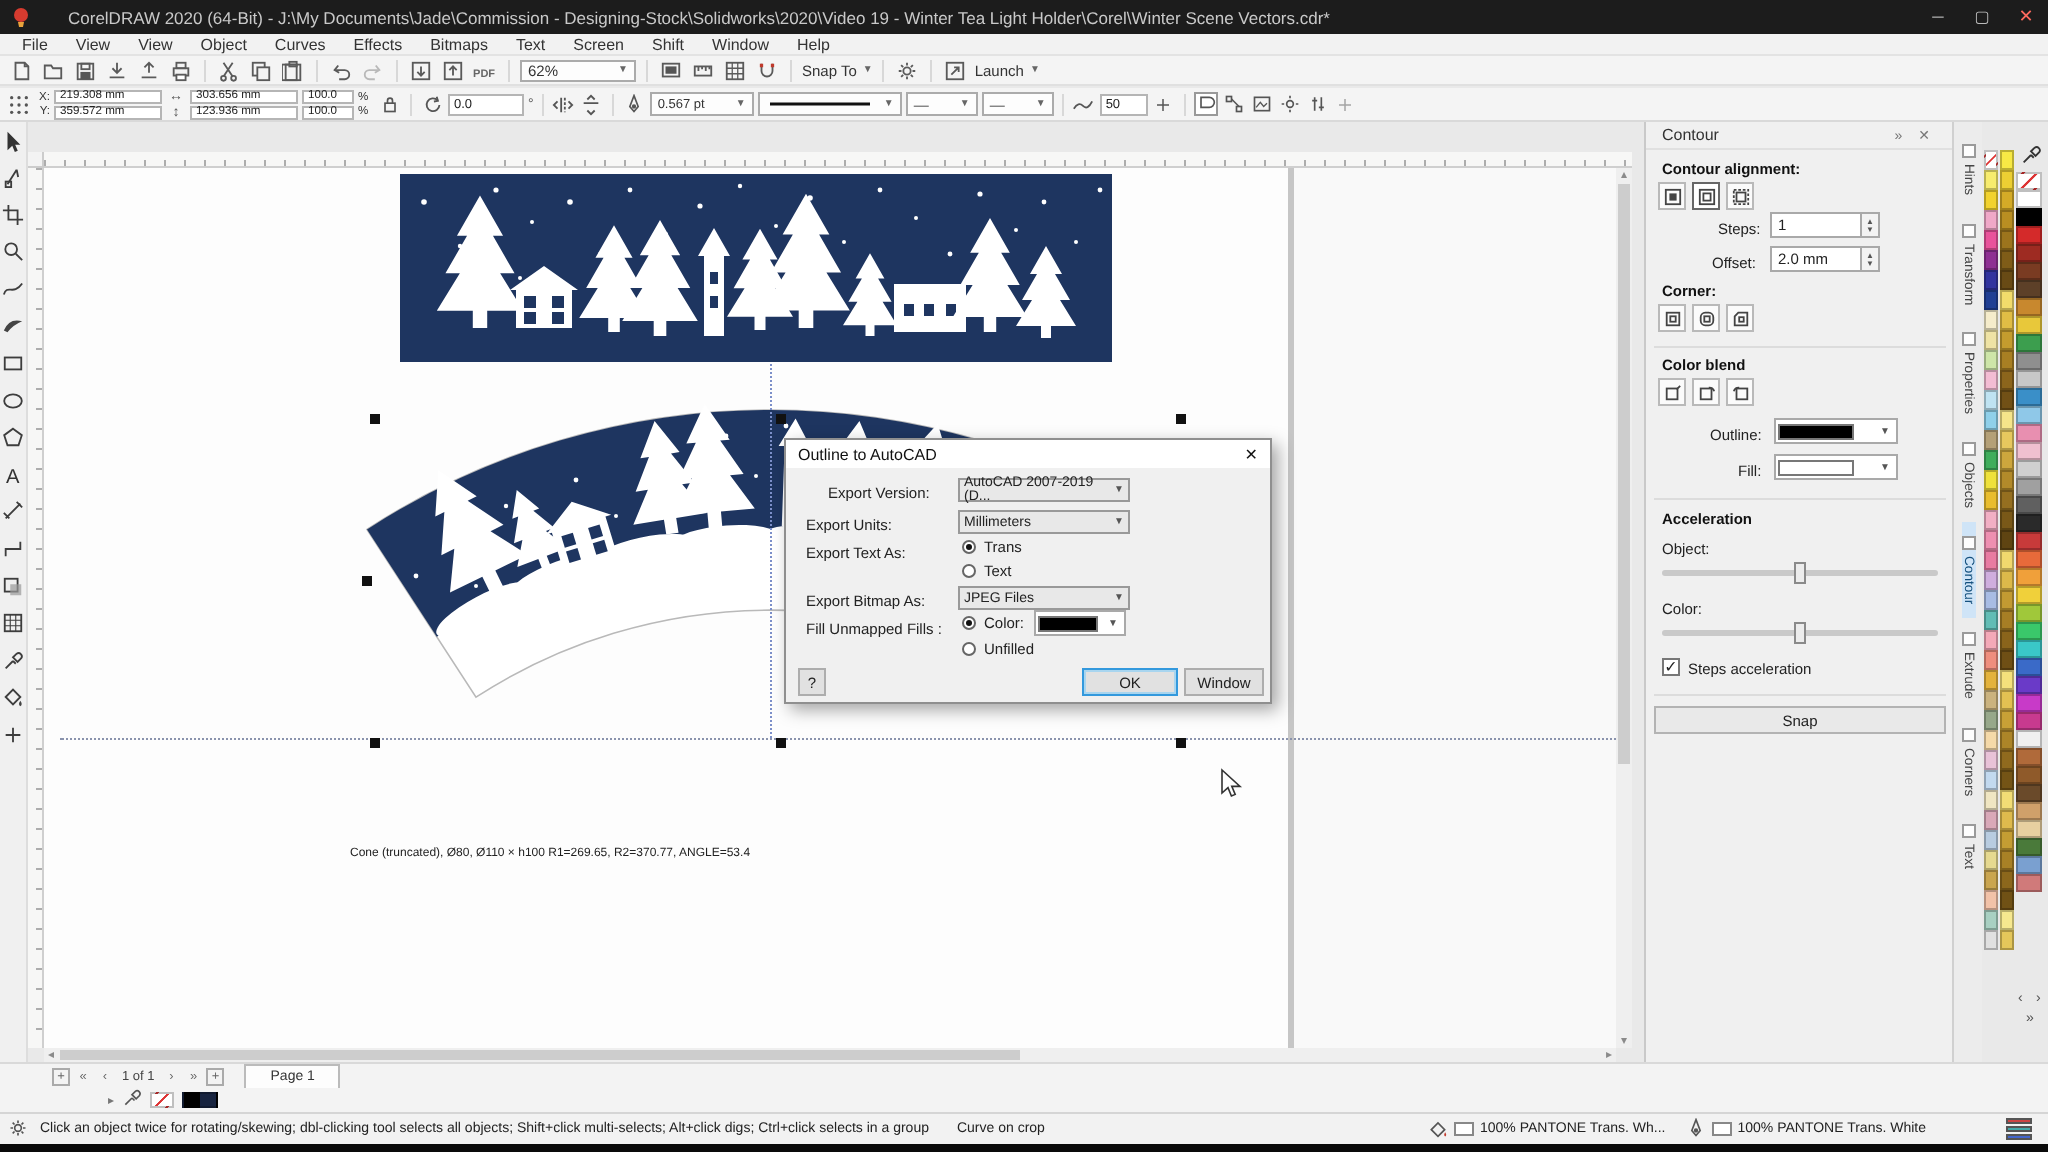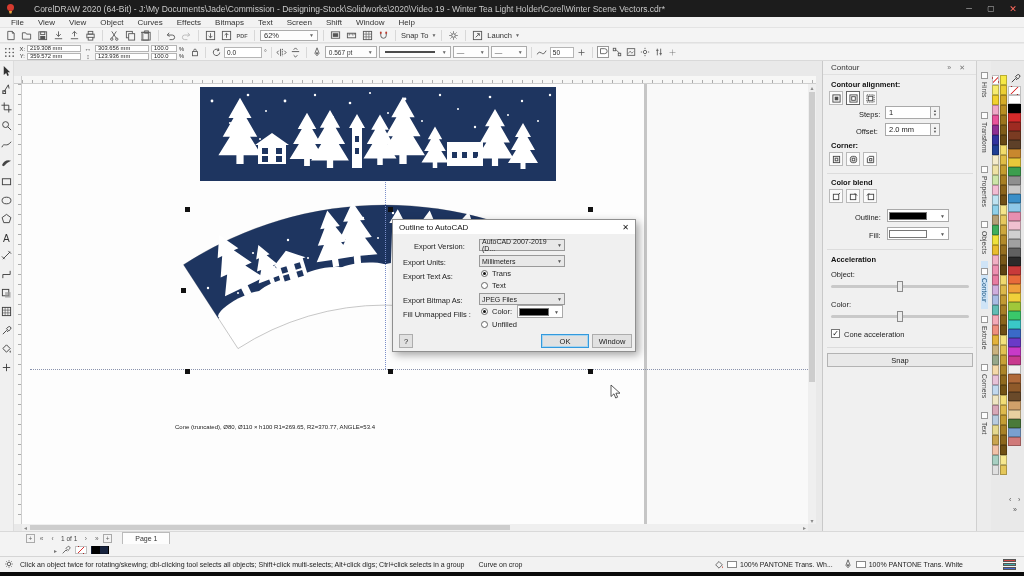--- a/index.html
+++ b/index.html
@@ -806,21 +806,21 @@
     <div class="dk-bold" style="left:8px;top:194px">Acceleration</div>
     <div class="dk-lb" style="left:8px;top:209px">Object:</div>
     <div class="slider" style="left:8px;top:224px;width:138px">
         <div class="thumb"></div>
       </div>
     <div class="dk-lb" style="left:8px;top:239px">Color:</div>
     <div class="slider" style="left:8px;top:254px;width:138px">
         <div class="thumb"></div>
       </div>
     <div class="cb" style="left:8px;top:268px">✓</div>
-    <div class="dk-lb" style="left:21px;top:269px">Cone acceleration</div>
+    <div class="dk-lb" style="left:21px;top:269px">Steps acceleration</div>
     <div class="dk-div" style="top:286px"></div>
     <div id="applybtn" style="top:292px">Snap</div>
   </div>
 
   <div id="dockertabs" class="abs">
       <div class="dtab">
         <span class="dot"></span>
         <span>Hints</span>
       </div>
       <div class="dtab">

